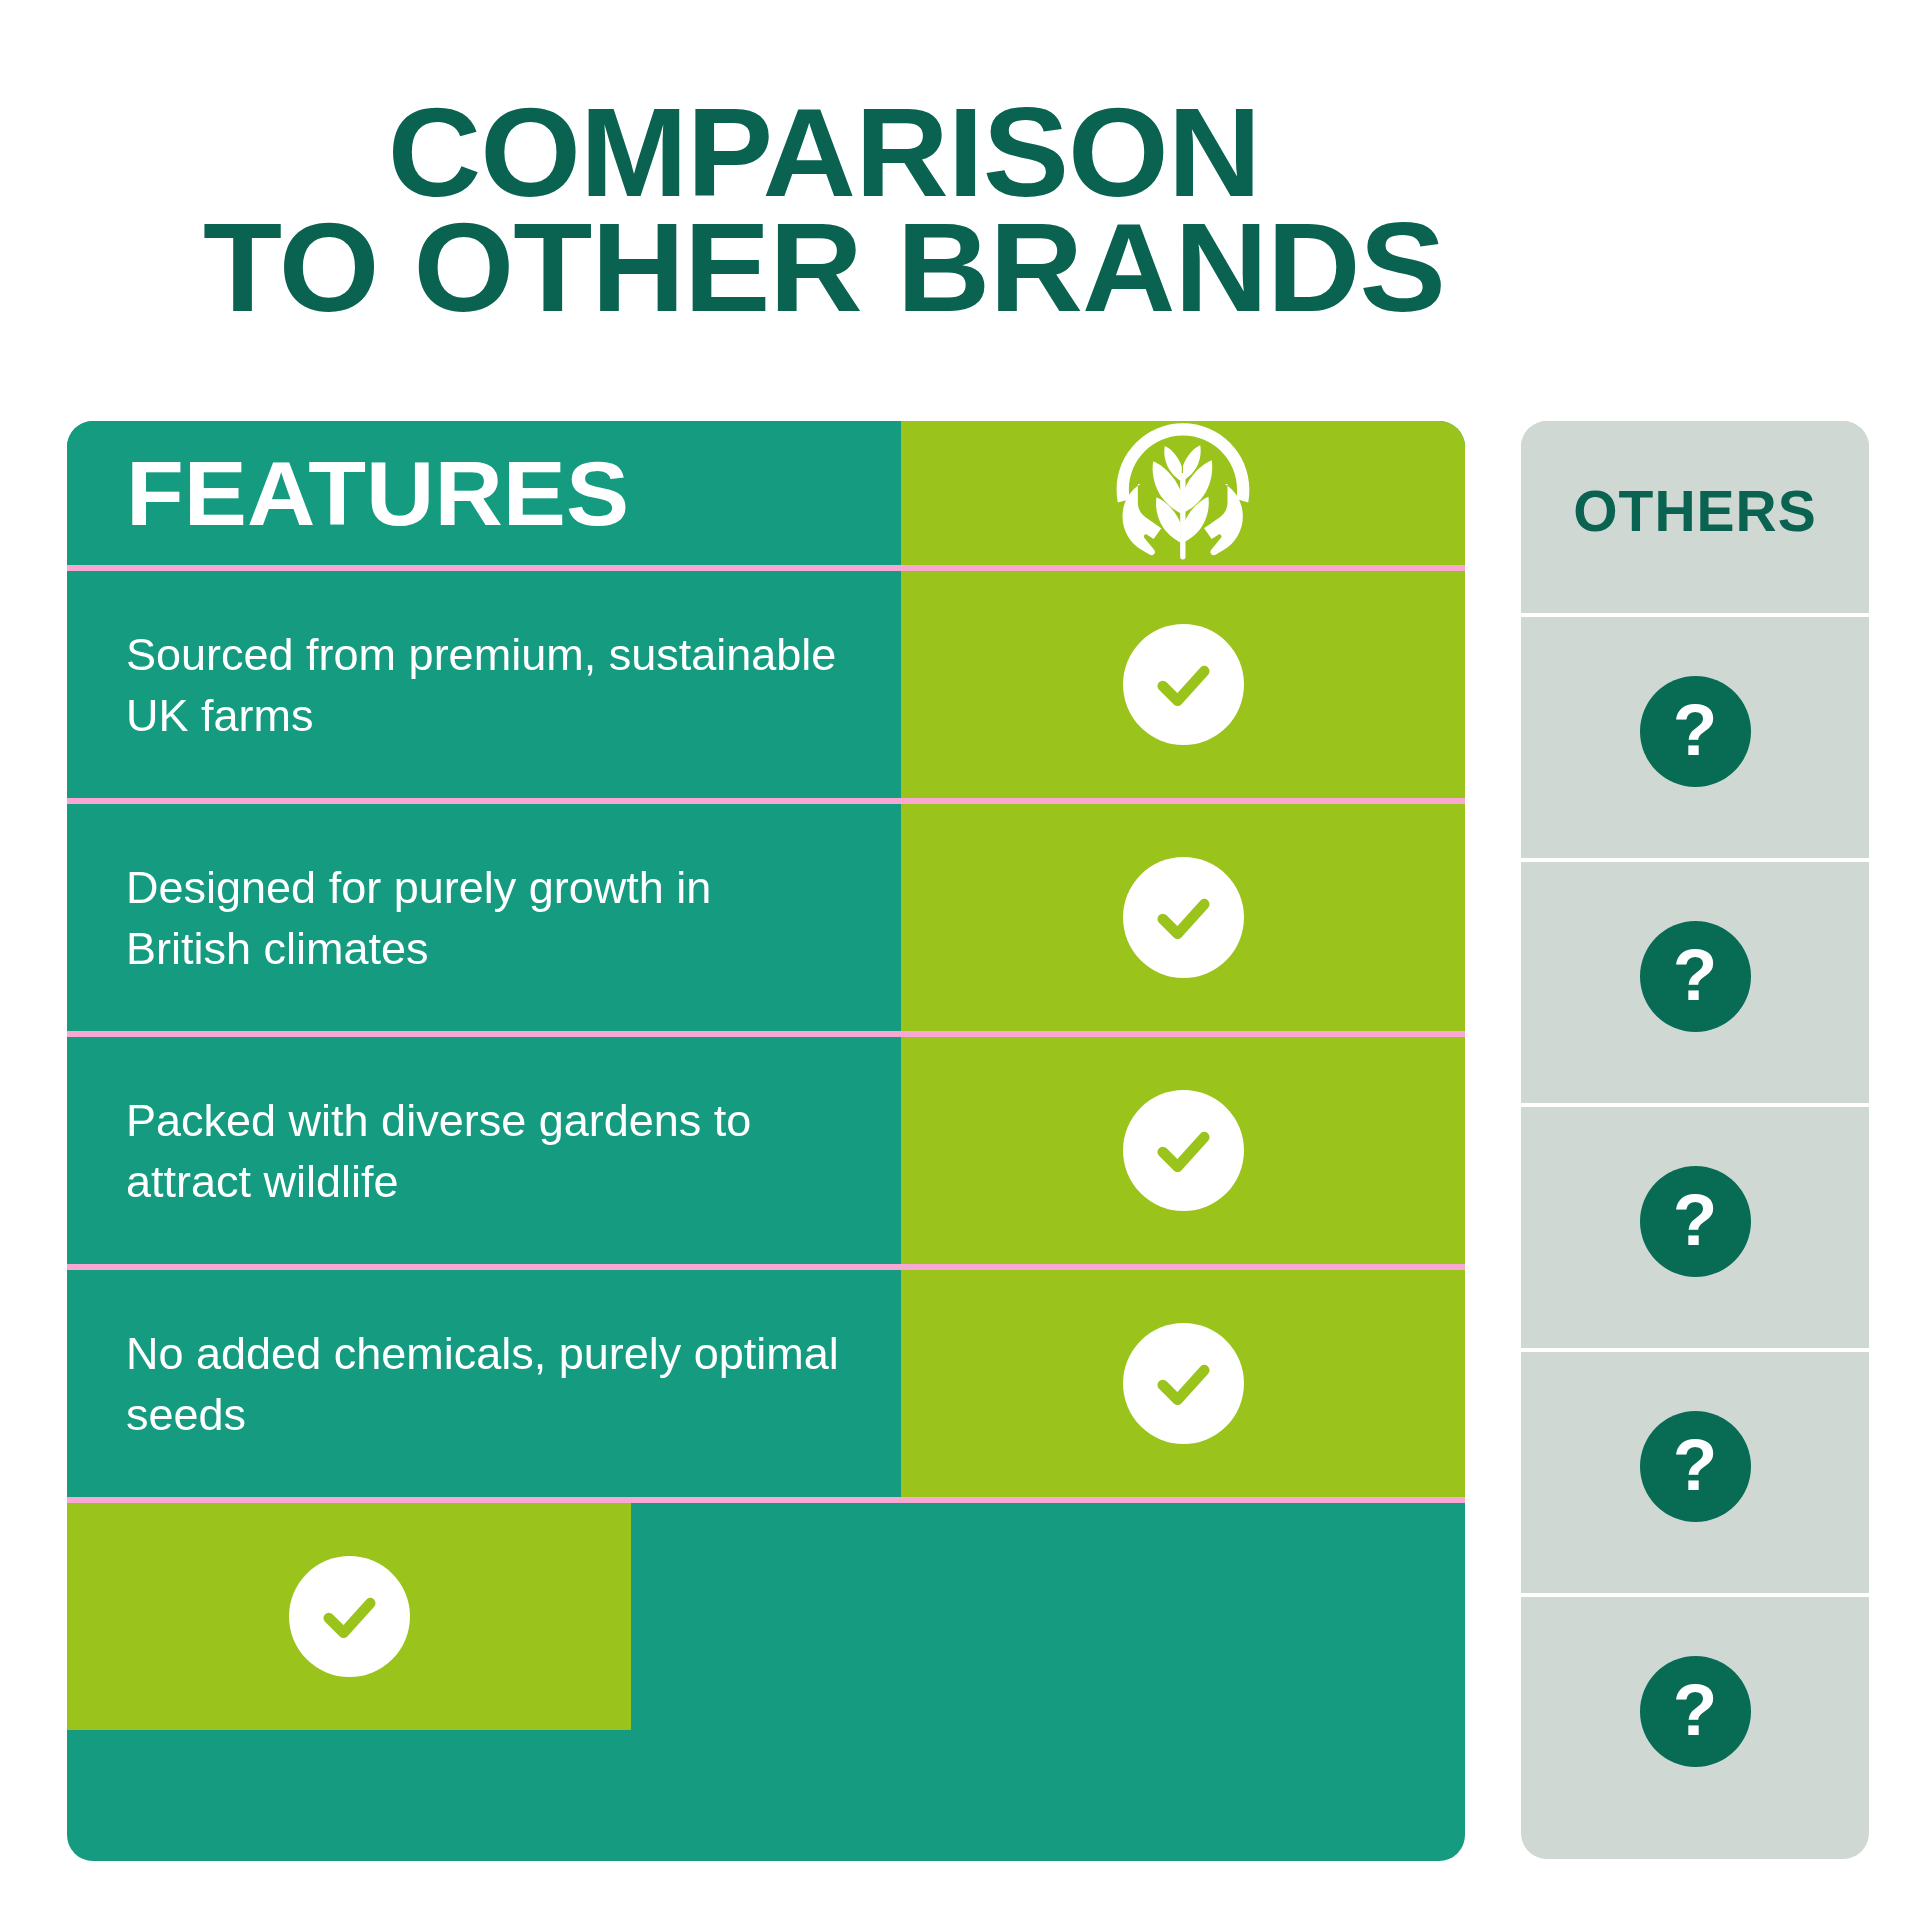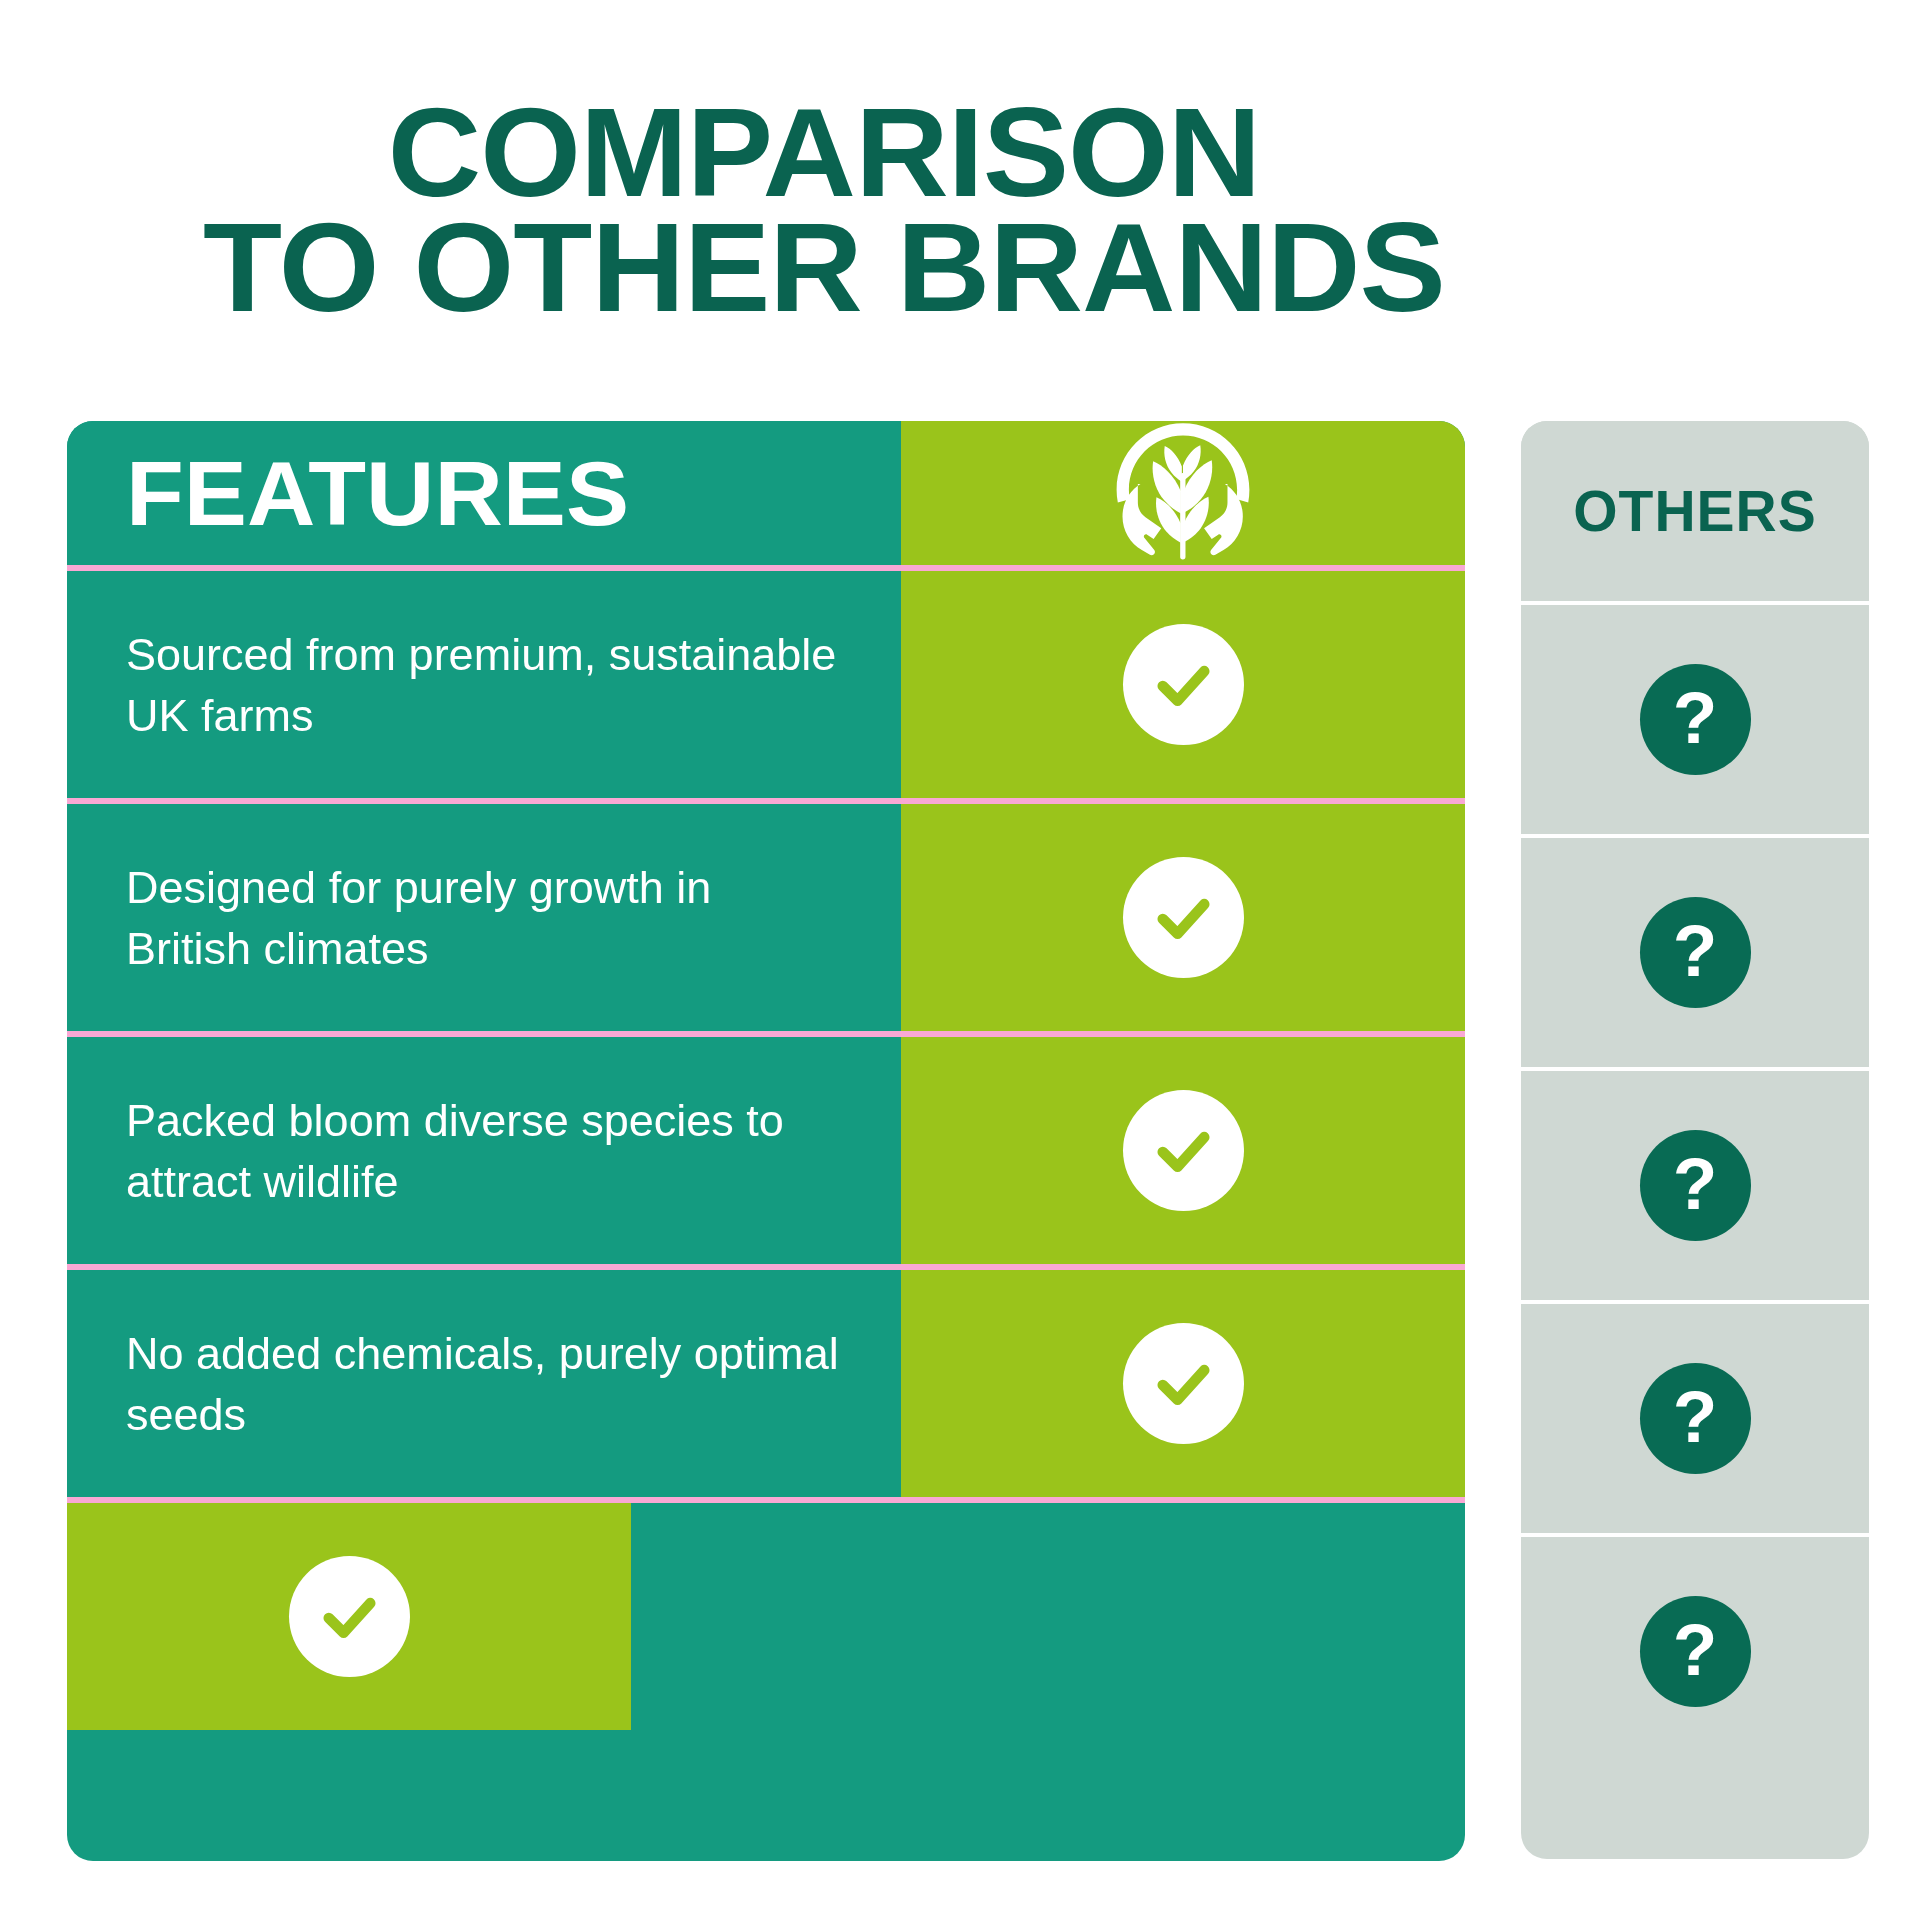--- a/index.html
+++ b/index.html
@@ -107,20 +107,21 @@
   
   .others-panel {
     position:absolute;
     left:1521px; top:421px;
     width:348px; height:1438px;
     border-radius:26px;
     overflow:hidden;
     background:#cfd8d3;
     display:flex;
     flex-direction:column;
+    gap:12px;
   }
   .others-row {
     width:100%;
     display:flex;
     align-items:center;
     justify-content:center;
     background:#cfd8d3;
     flex:0 0 auto;
   }
   .others-row + .others-row { border-top:4px solid #ffffff; }
@@ -206,21 +207,21 @@
         <span class="check-badge">
           <svg viewBox="0 0 24 24" fill="none">
             <path d="M5 12.5L10 17.5L19 7.5" stroke="#9ac41b" stroke-width="3.6" stroke-linecap="round" stroke-linejoin="round"></path>
           </svg>
         </span>
       </div>
     </div>
 
     <div class="row row-body">
       <div class="cell-feature">
-        <span class="feature-text">Packed bloom diverse species to attract wildlife</span>
+        <span class="feature-text">Packed with diverse gardens to attract wildlife</span>
       </div>
       <div class="cell-mark">
         <span class="check-badge">
           <svg viewBox="0 0 24 24" fill="none">
             <path d="M5 12.5L10 17.5L19 7.5" stroke="#9ac41b" stroke-width="3.6" stroke-linecap="round" stroke-linejoin="round"></path>
           </svg>
         </span>
       </div>
     </div>
 

